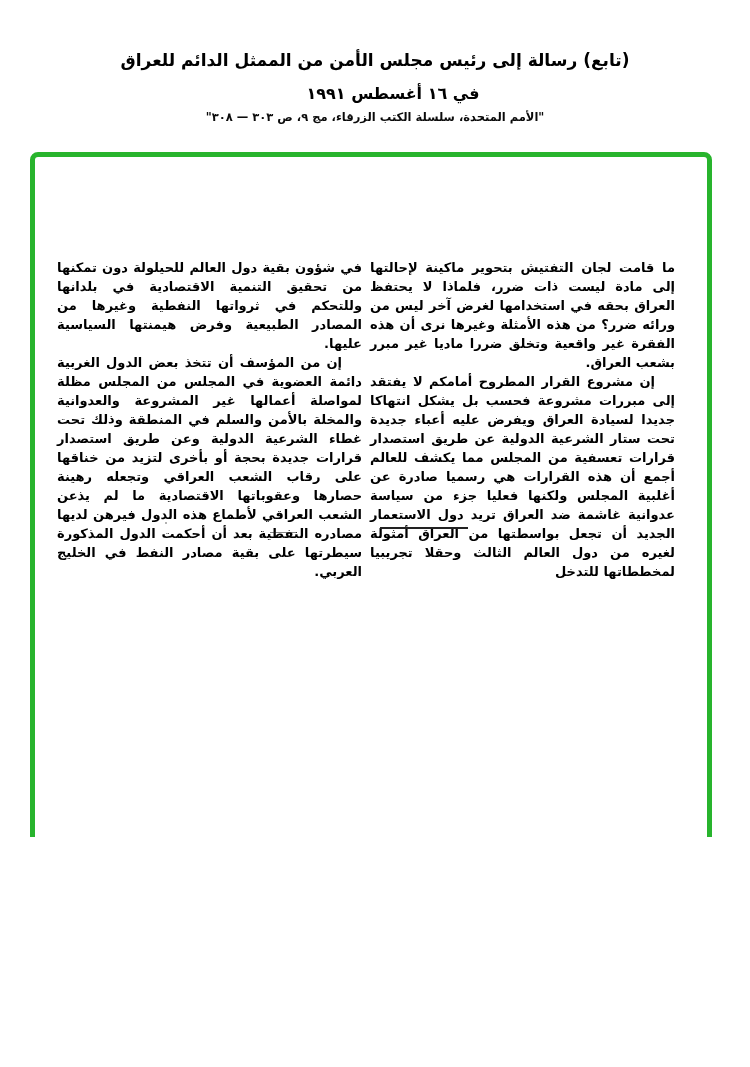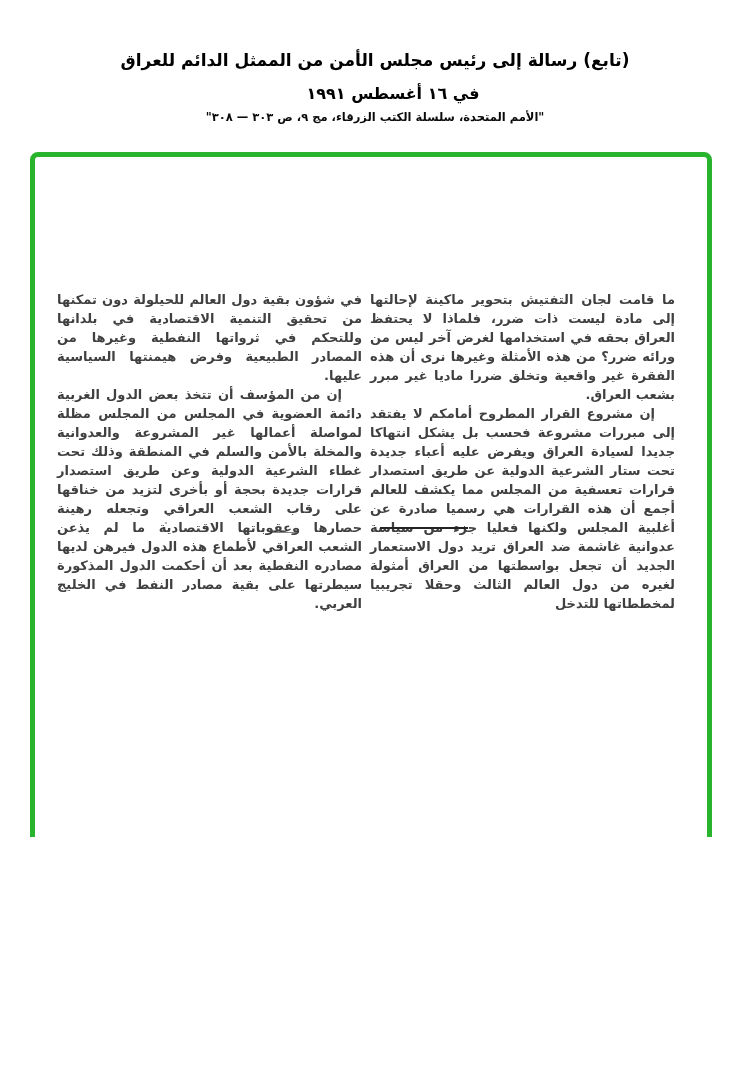--- a/index.html
+++ b/index.html
@@ -53,22 +53,21 @@
   }
   .text-column {
     position: absolute;
     top: 101px;
     width: 305px;
     direction: rtl;
     text-align: justify;
     font-size: 13px;
     font-weight: bold;
     line-height: 19px;
-    color: #404040;
-    margin-top: 32px;
+    color: #000000;
   }
   .col-right { right: 32px; }
   .col-left  { left: 22px; }
   .text-column p { margin: 0; }
   .text-column p.indented { text-indent: 20px; }
   .artifact-line {
     position: absolute;
     background: #222222;
   }
   .artifact-line.line-long { left: 345px; top: 370px; width: 88px; height: 2px; }

